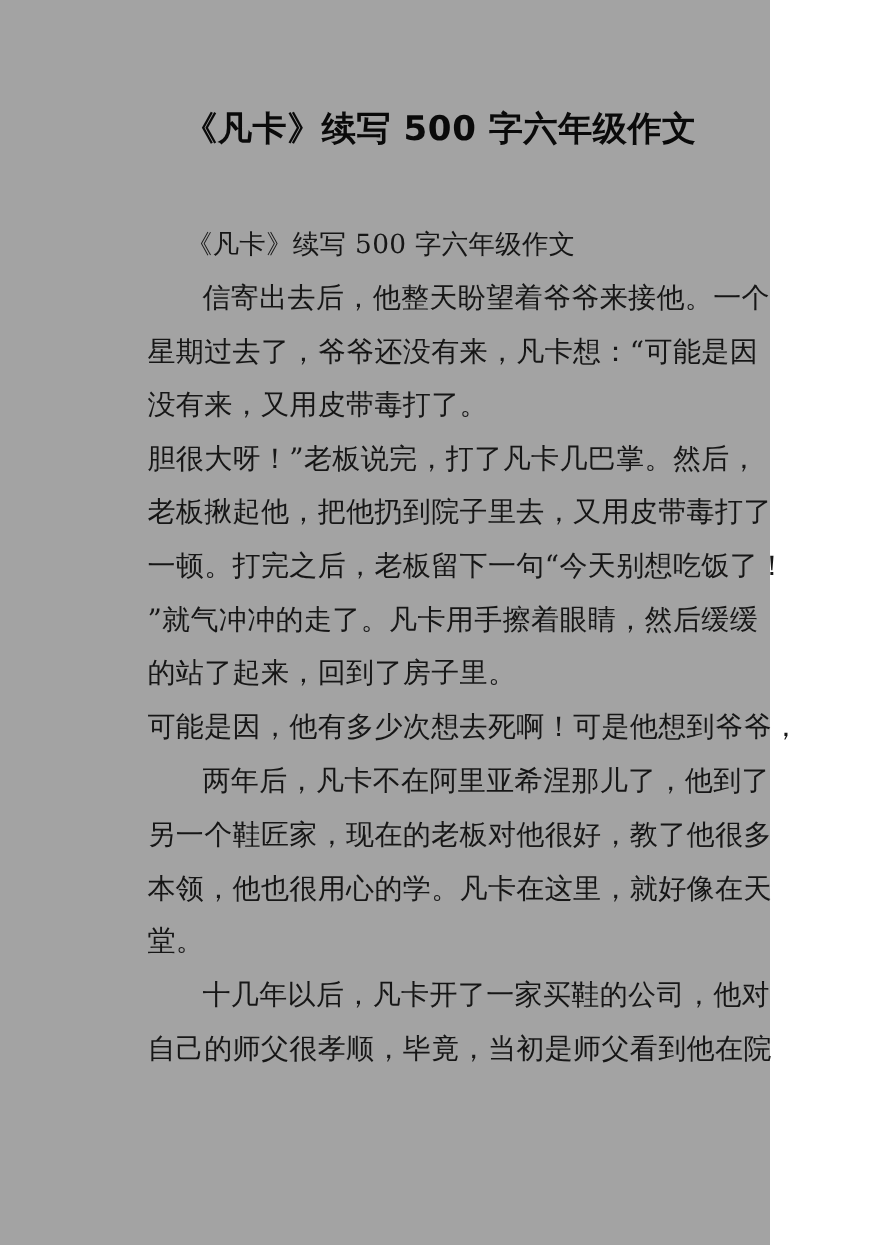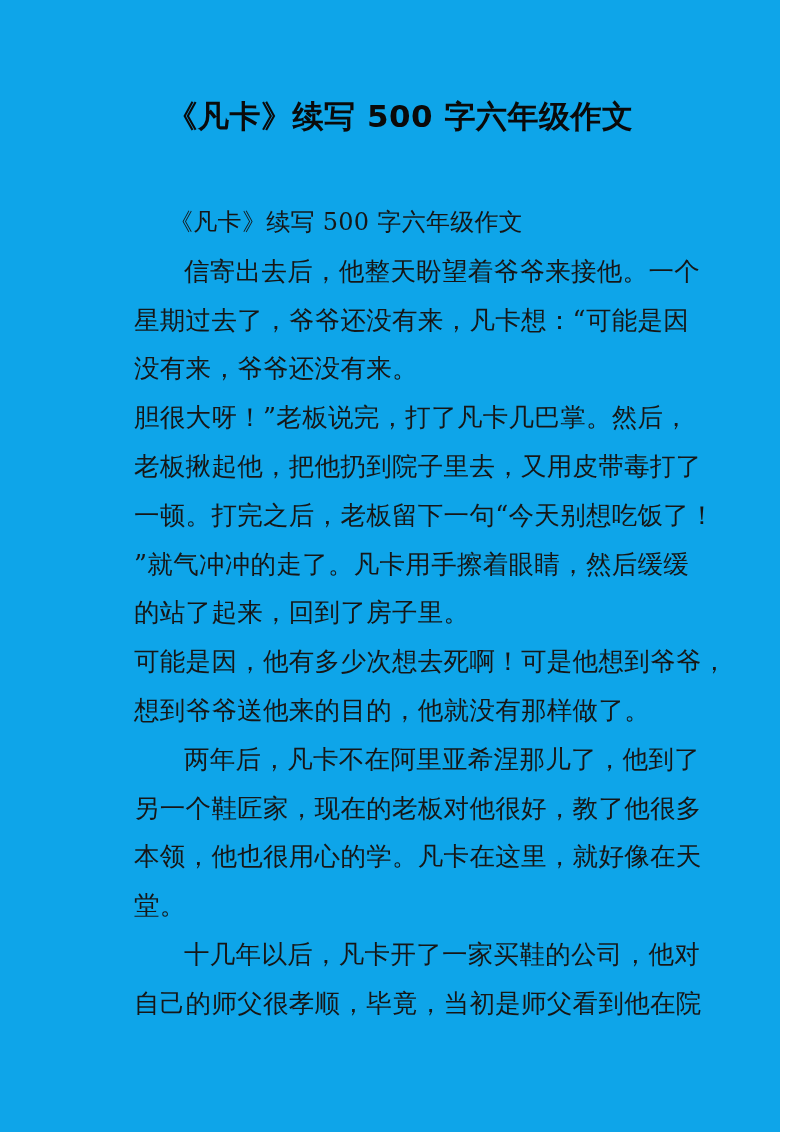--- a/index.html
+++ b/index.html
@@ -12,23 +12,23 @@
       height: 1132px;
       position: relative;
       overflow: hidden;
       color: #111111;
       font-family: "DejaVu Serif", "Liberation Serif", serif;
     }
     .page {
       position: absolute;
       left: 0;
       top: 0;
-      width: 780px;
+      width: 700px;
       height: 1132px;
-      background: #0ea5e9;
+      background: #a3a3a3;
     }
     .doc-title {
       position: absolute;
       left: 0;
       top: 96px;
       width: 800px;
       text-align: center;
       font-family: "DejaVu Sans", "Liberation Sans", sans-serif;
       font-weight: bold;
       font-size: 31px;
@@ -66,34 +66,33 @@
 
   <div class="doc-title">《凡卡》续写 500 字六年级作文</div>
 
   <div class="body-text">
 
     <div class="line subtitle">《凡卡》续写 500 字六年级作文</div>
 
     <div>
       <div class="line indent">信寄出去后，他整天盼望着爷爷来接他。一个</div>
       <div class="line">星期过去了，爷爷还没有来，凡卡想：“可能是因</div>
-      <div class="line">没有来，爷爷还没有来。</div>
+      <div class="line">没有来，又用皮带毒打了。</div>
     </div>
 
     <div>
       <div class="line">胆很大呀！”老板说完，打了凡卡几巴掌。然后，</div>
       <div class="line">老板揪起他，把他扔到院子里去，又用皮带毒打了</div>
       <div class="line">一顿。打完之后，老板留下一句“今天别想吃饭了！</div>
       <div class="line">”就气冲冲的走了。凡卡用手擦着眼睛，然后缓缓</div>
       <div class="line">的站了起来，回到了房子里。</div>
     </div>
 
     <div>
       <div class="line">可能是因，他有多少次想去死啊！可是他想到爷爷，</div>
-      <div class="line">想到爷爷送他来的目的，他就没有那样做了。</div>
     </div>
 
     <div>
       <div class="line indent">两年后，凡卡不在阿里亚希涅那儿了，他到了</div>
       <div class="line">另一个鞋匠家，现在的老板对他很好，教了他很多</div>
       <div class="line">本领，他也很用心的学。凡卡在这里，就好像在天</div>
       <div class="line">堂。</div>
     </div>
 
     <div>

